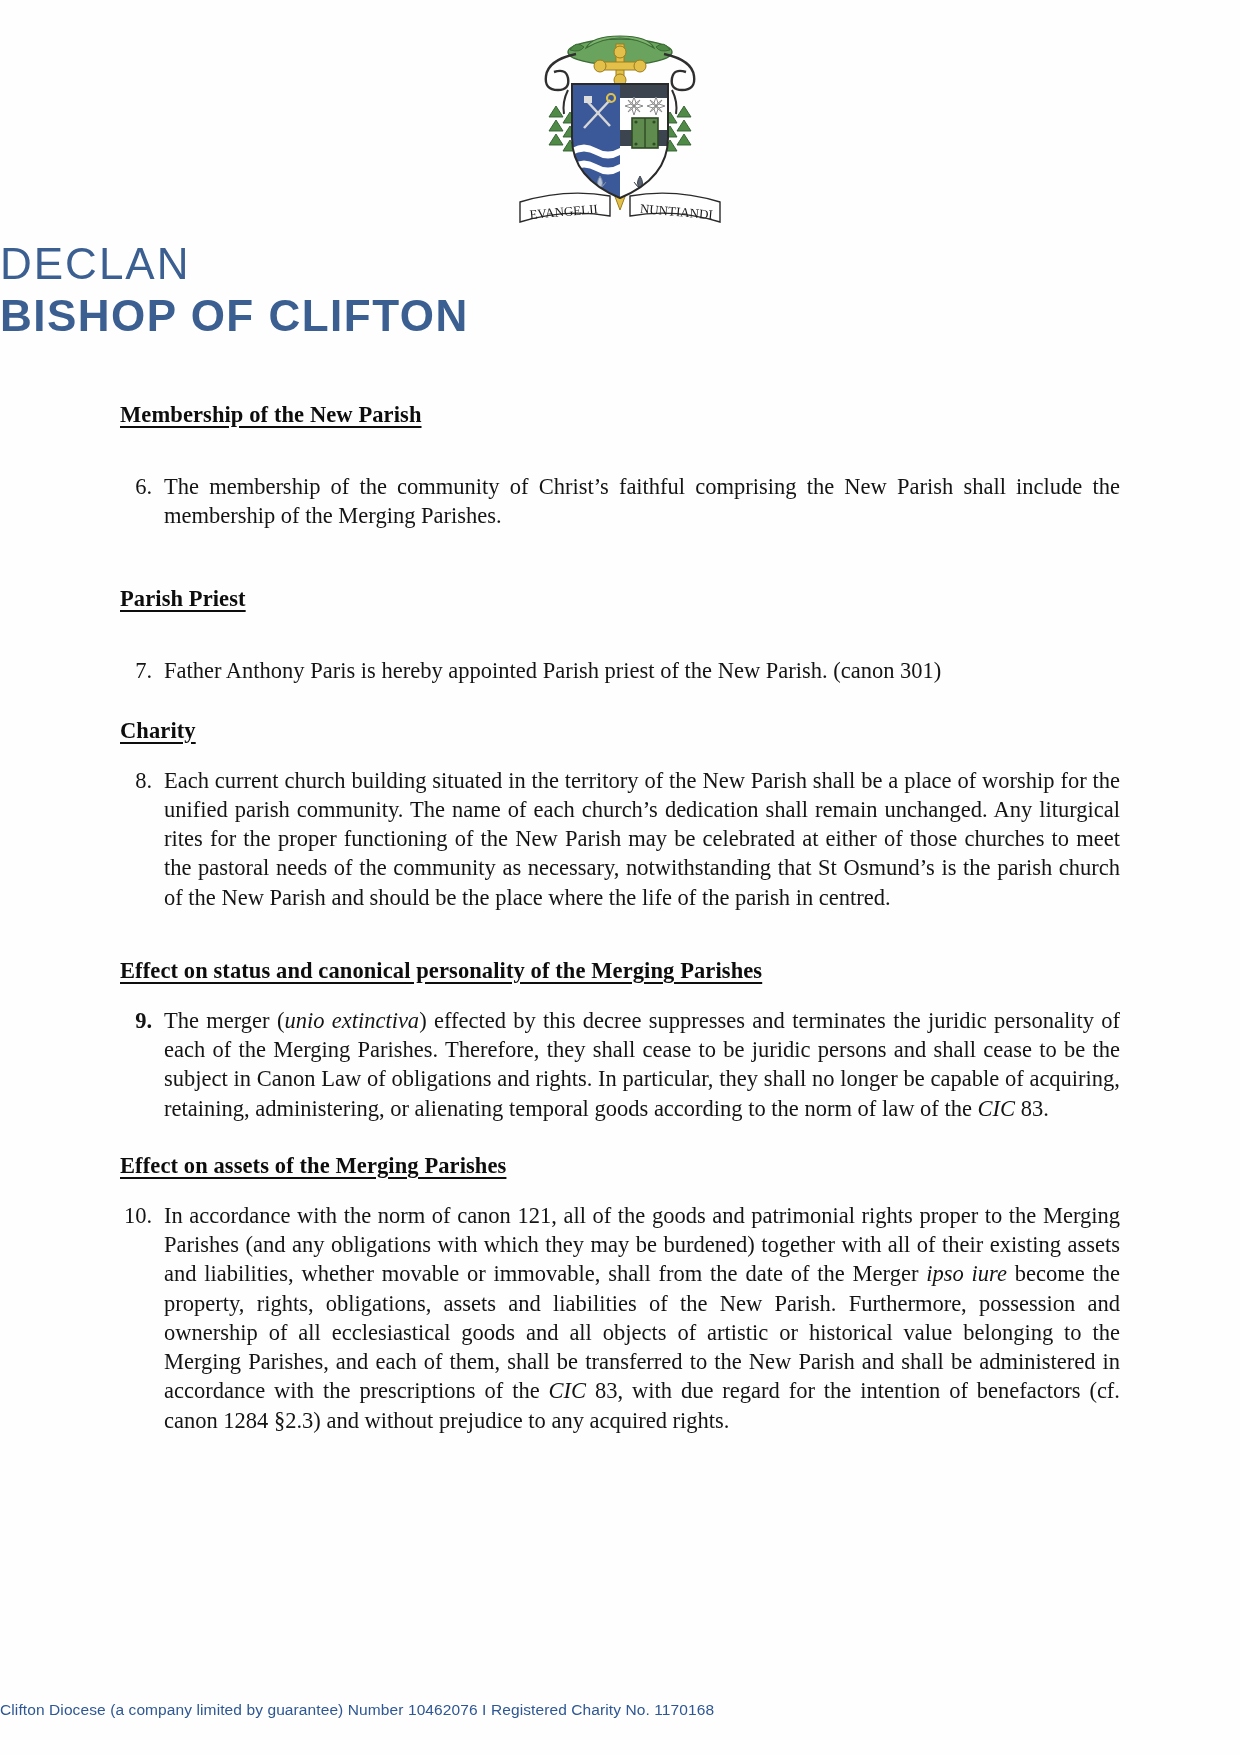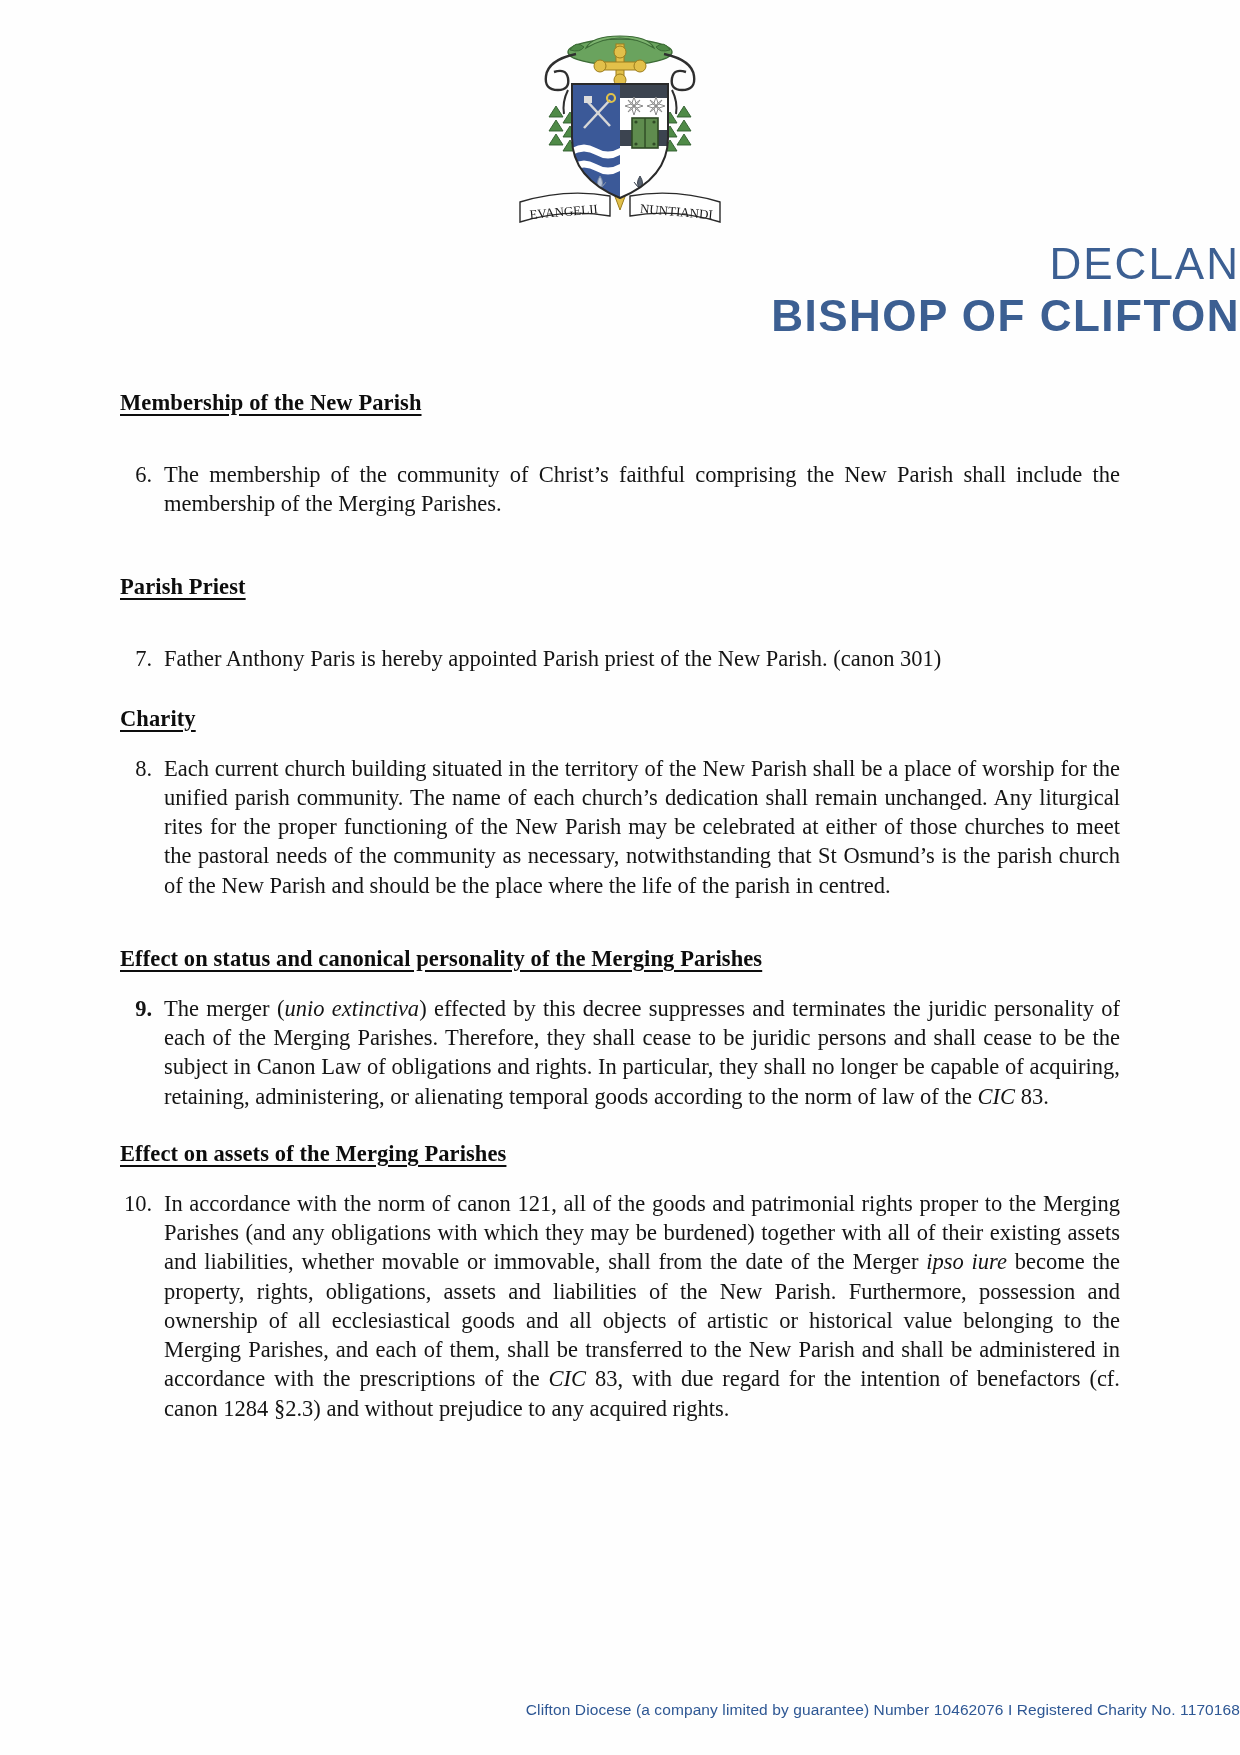--- a/index.html
+++ b/index.html
@@ -28,23 +28,22 @@
   .crest-wrap {
     width: 100%;
     display: flex;
     justify-content: center;
     padding-top: 26px;
   }
   .crest { display:block; }
 
   
   .title-block {
-    text-align: right;
+    text-align: left;
     margin-top: 10px;
-    padding-left: 28px;
   }
   .bishop-name {
     font-family: "Liberation Sans", "DejaVu Sans", sans-serif;
     font-size: 44px;
     letter-spacing: 2px;
     color: #3c5f92;
     line-height: 1.05;
     font-weight: 400;
   }
   .bishop-see {
@@ -52,21 +51,21 @@
     font-size: 44px;
     letter-spacing: 1.5px;
     color: #3c5f92;
     line-height: 1.15;
     margin-top: 4px;
     font-weight: 700;
   }
 
   
   .content {
-    margin: 4px auto;
+    margin: 16px auto;
     padding: 0 0 0 0;
     width: 1000px;
   }
 
   h2.section-heading {
     font-size: 22.5px;
     font-weight: bold;
     text-decoration: underline;
     text-underline-offset: 4px;
     margin: 0;
@@ -104,21 +103,21 @@
   .sp-item-to-h { height: 56px; }
   .sp-tight { height: 22px; }
   .sp-med { height: 32px; }
 
   
   .footer {
     position: absolute;
     left: 0;
     right: 0;
     bottom: 36px;
-    text-align: right;
+    text-align: left;
     font-family: "Liberation Sans", "DejaVu Sans", sans-serif;
     font-size: 15.5px;
     color: #2e5794;
     letter-spacing: 0.1px;
   }
 </style>
 </head>
 <body>
 
 <div class="page">

